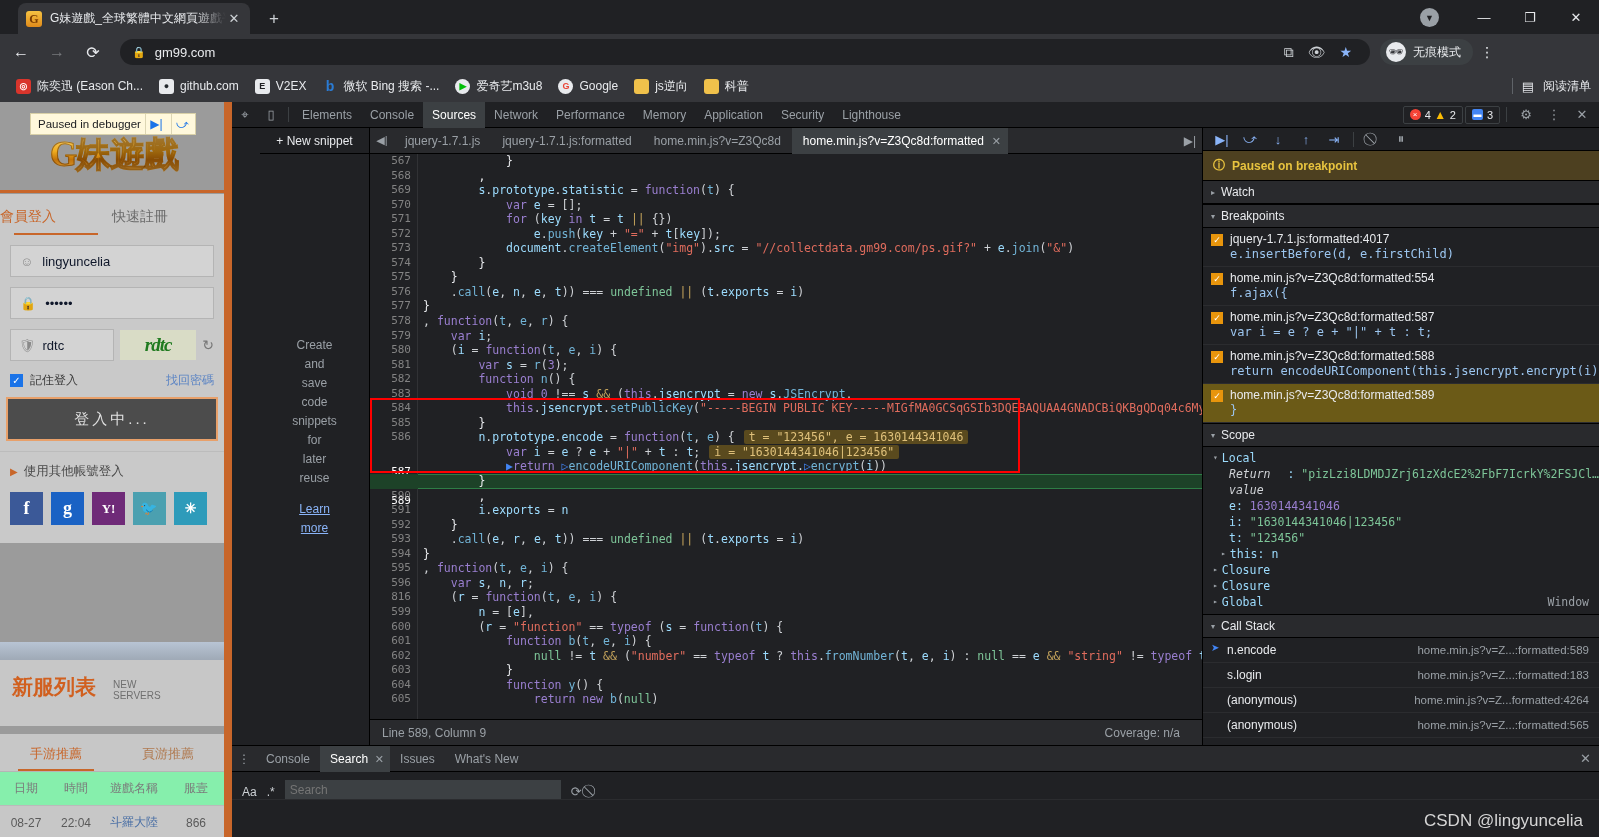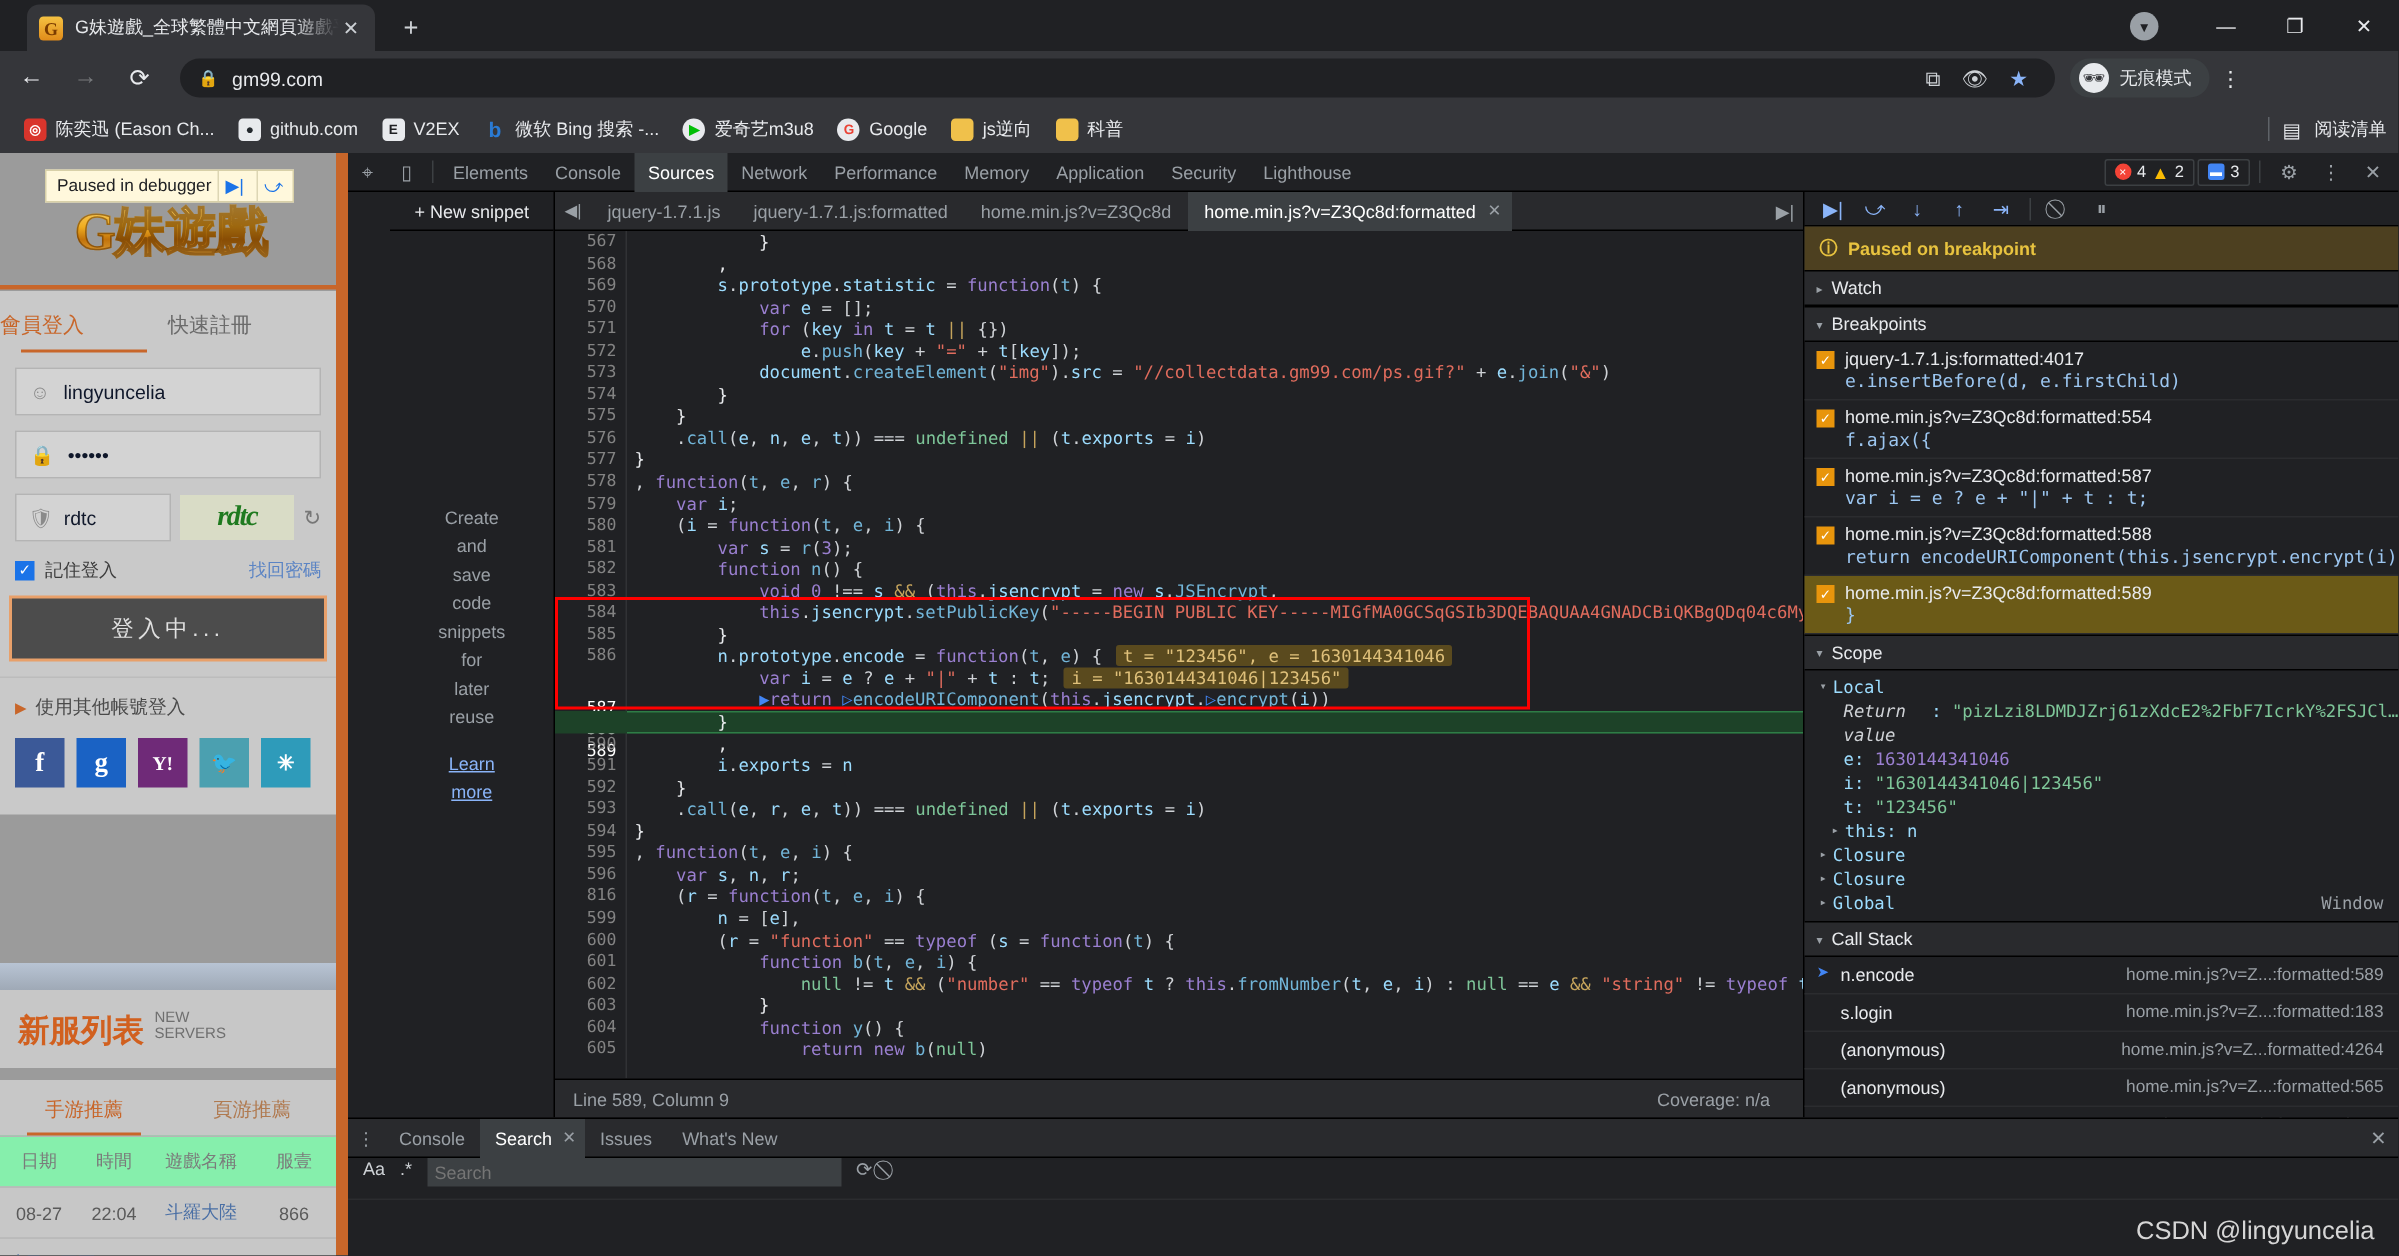--- a/index.html
+++ b/index.html
@@ -140,21 +140,21 @@
     margin: 10px 8px 0; height: 40px; background: #4c4c4c; color: #e0e0e0;
     display: flex; align-items: center; justify-content: center;
     font-size: 15px; letter-spacing: 3px; box-shadow: 0 0 0 2px #e8a06a;
   }
   .other-login { margin-top: 12px; border-top: 1px solid #bcbcbc; padding: 11px 10px 0; display:flex; align-items:center; gap:6px; }
   .tri { color: #c8662a; font-size: 10px; }
   .other-login-label { font-size: 12.5px; color: #4a4a4a; }
   .social-row { display: flex; gap: 8px; padding: 12px 10px 12px; }
   .social { width: 33px; height: 33px; display:flex; align-items:center; justify-content:center; color:#fff; font-weight:bold; font-size:18px; font-family:"Liberation Serif",serif; }
   .hero-strip { height: 18px; background: linear-gradient(180deg,#b8c4d4,#9fa9b6); }
-  .newserv-head { background: #c7c7c7; padding: 13px 12px 11px; display:flex; align-items:flex-start; gap:7px; }
+  .newserv-head { background: #c7c7c7; padding: 13px 12px 25px; display:flex; align-items:flex-end; gap:17px; }
   .ns-cn { font-size: 21px; color: #d1601f; font-weight: bold; }
   .ns-en { font-size: 10px; color: #6f6f6f; line-height: 11px; }
   .sep-bar { height: 8px; background: #9b9b9b; }
   .game-tabs { display:flex; background:#c7c7c7; }
   .game-tab { flex:1; text-align:center; font-size:13px; padding: 11px 0 8px; color:#b07a50; position:relative; }
   .game-tab.active { color:#c8662a; }
   .game-tab.active:after { content:""; position:absolute; left:18px; right:18px; bottom:0; height:2px; background:#c8662a; }
   .gt-head { display:flex; background:#86efac; border-top:1px solid #b5b5b5; }
   .gt-head > div { font-size:12px; color:#7b7b7b; padding: 8px 0; text-align:center; }
   .gt-row { display:flex; background:#c7c7c7; border-top:1px solid #bababa; align-items:center; }
@@ -261,21 +261,21 @@
   .cs-loc { margin-left:auto; color:#9aa0a6; font-size: 11.5px; }
 
   
   .drawer { position:absolute; left:0; right:0; bottom:0; height: 92px; background: #202124; border-top: 1px solid #000; }
   .drawer-tabs { height: 26px; background: #292a2d; display:flex; align-items:center; border-bottom:1px solid #000; position: relative; }
   .dr-kebab { width: 24px; text-align:center; color:#9aa0a6; font-size:12px; }
   .dr-tab { height:26px; line-height:26px; padding: 0 10px; font-size:12px; color:#9aa0a6; }
   .dr-tab.active { color:#fff; background:#3c4043; padding-right: 22px; position:relative; }
   .dr-x { position:absolute; right:6px; top:0; font-size:11px; color:#9aa0a6; }
   .dr-close { position:absolute; right: 8px; color:#9aa0a6; font-size: 13px; }
-  .search-row { height: 28px; display:flex; align-items:flex-start; gap:10px; padding: 0 10px; border-bottom:1px solid #2b2c2f; }
+  .search-row { height: 28px; display:flex; align-items:flex-end; gap:10px; padding: 0 10px; border-bottom:1px solid #2b2c2f; }
   .sr-btn { color:#cdd1d5; font-size: 12px; }
   .sr-input { flex:none; width: 276px; height: 19px; background:#3c4043; border:none; color:#e8eaed; font-size:12px; padding: 0 5px; outline:none; font-family:"Liberation Sans",sans-serif; }
   .sr-ic { color:#9aa0a6; font-size:13px; }
   .watermark { position:absolute; right: 16px; bottom: 6px; color:#d6d6d6; font-size: 17px; }
 </style>
 </head>
 <body>
 
 <div class="chrome-tabstrip">
   <div class="tab">

